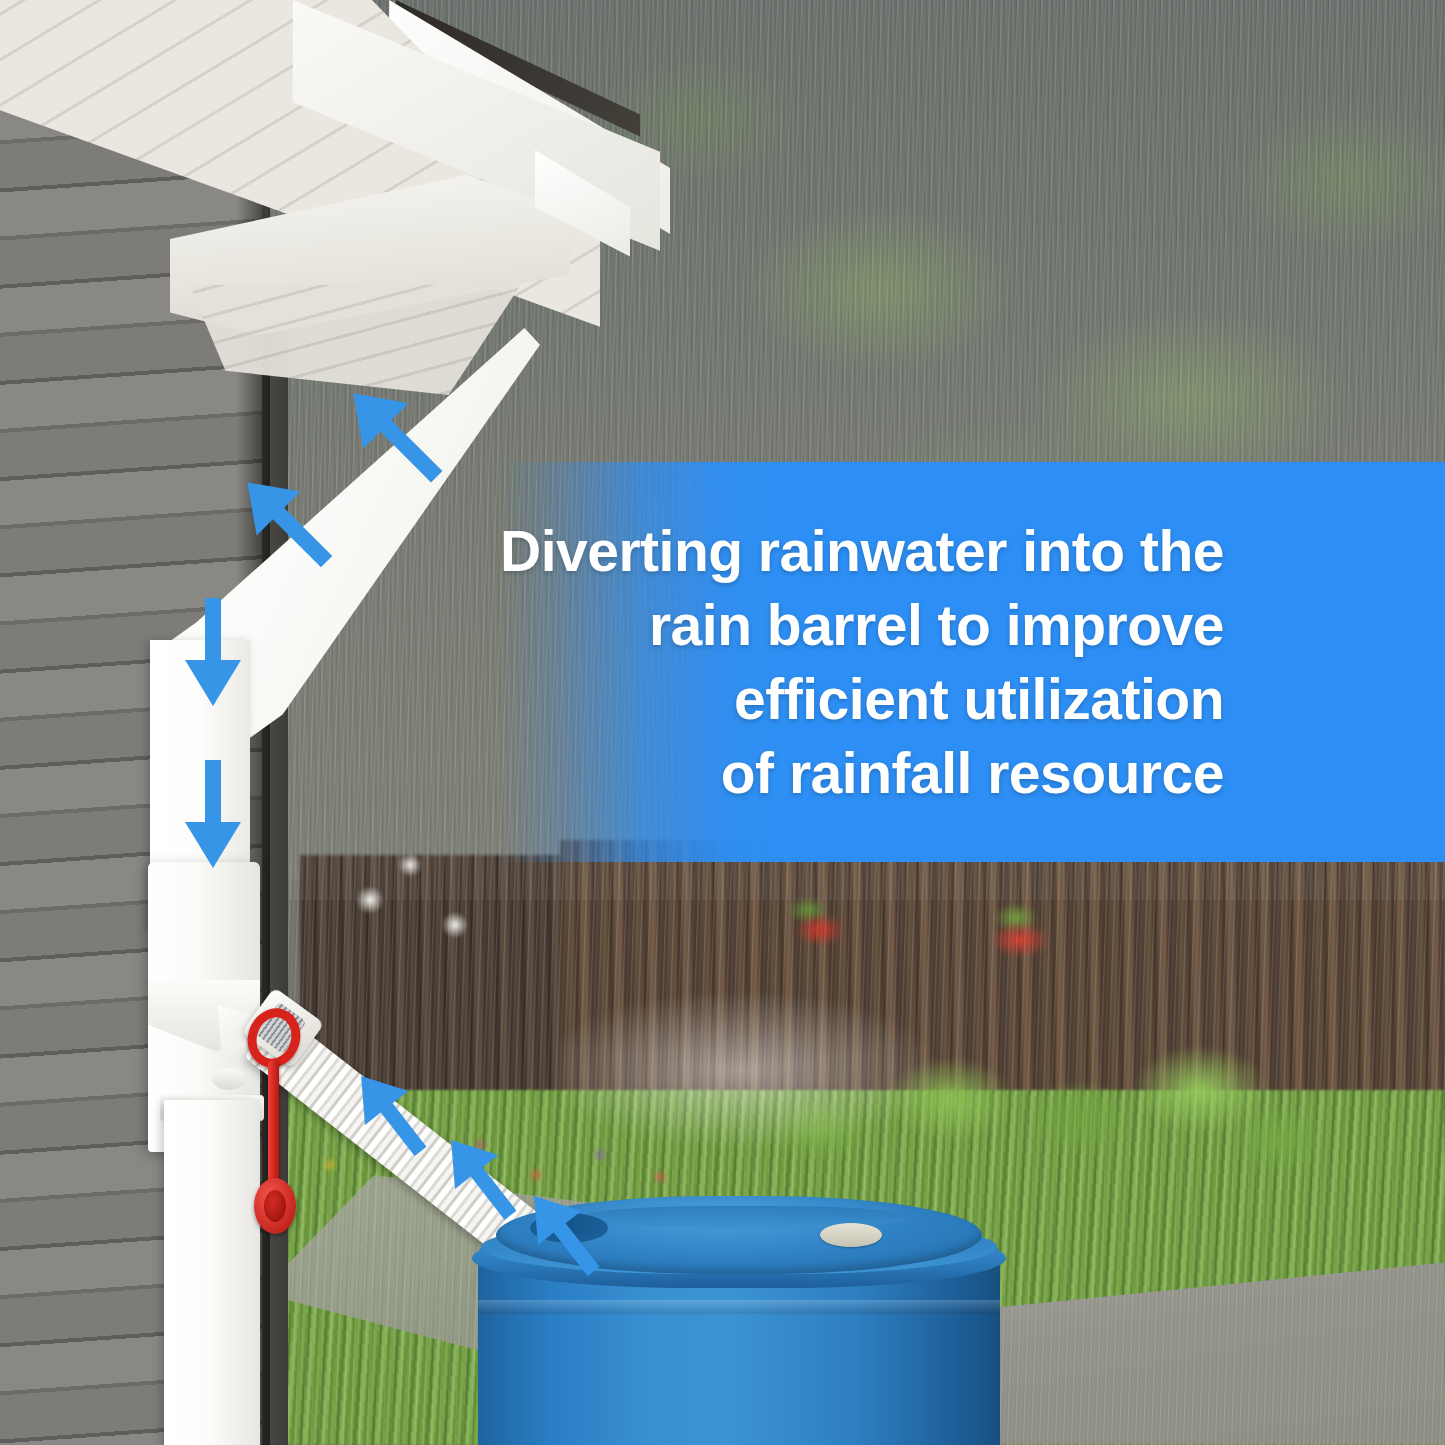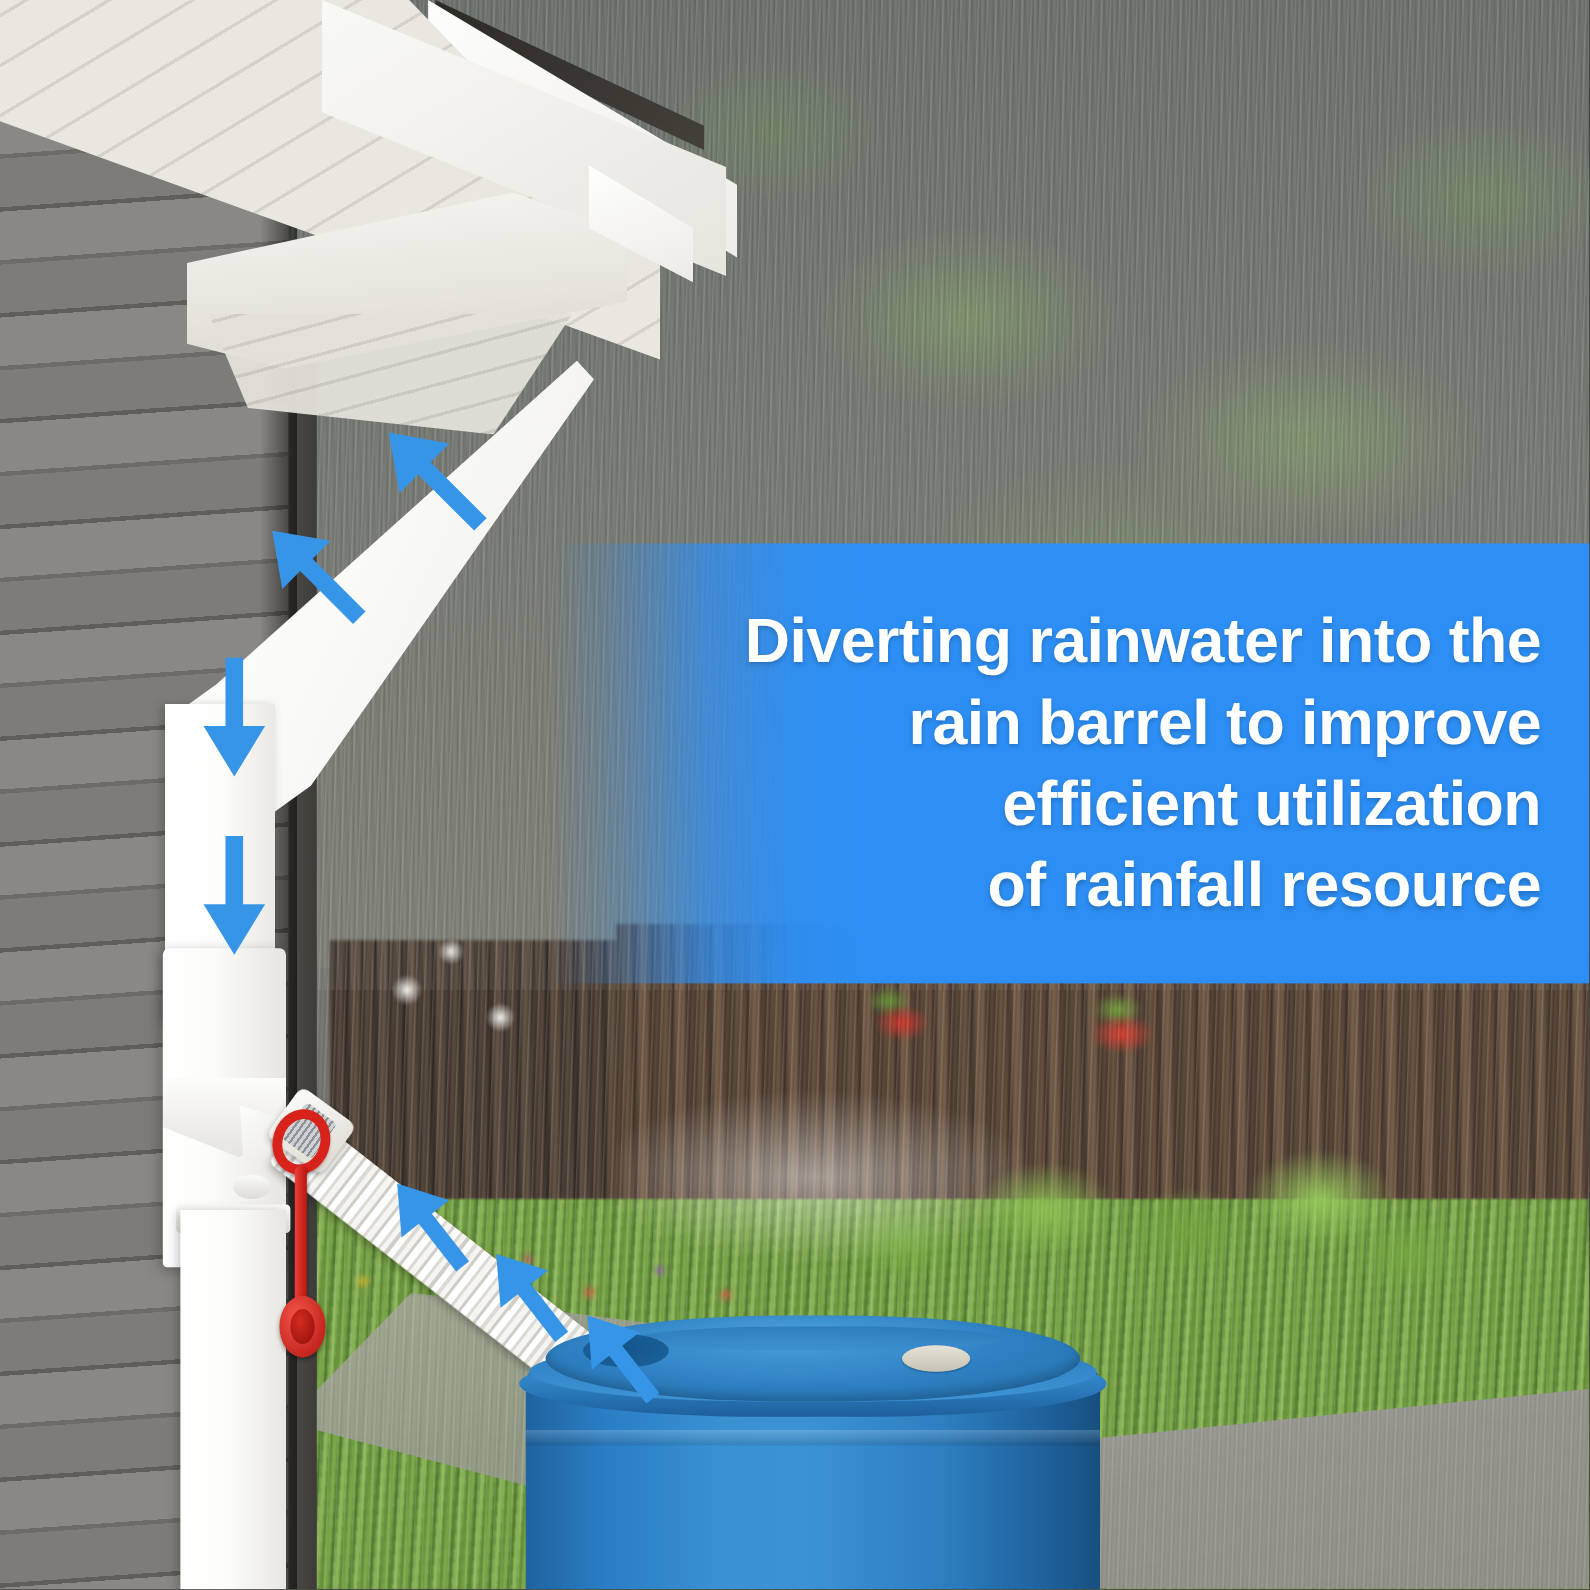--- a/index.html
+++ b/index.html
@@ -364,21 +364,21 @@
   
   #banner{
     left:500px;top:462px;width:945px;height:400px;
     background:linear-gradient(90deg,
       rgba(45,143,245,0.00) 0%,
       rgba(45,143,245,0.28) 7%,
       rgba(45,143,245,0.72) 15%,
       rgba(45,143,245,0.96) 24%,
       rgba(45,143,245,1) 32%,
       rgba(45,143,245,1) 100%);
-    display:flex;align-items:center;justify-content:flex-end;margin-top:32px;
+    display:flex;align-items:center;justify-content:flex-start;
   }
   #banner-text{
     color:#ffffff;
     font-size:57px;
     font-weight:bold;
     line-height:1.30;
     text-align:right;
     padding-right:44px;
     letter-spacing:-0.5px;
     text-shadow:0 2px 5px rgba(0,0,0,.22);

